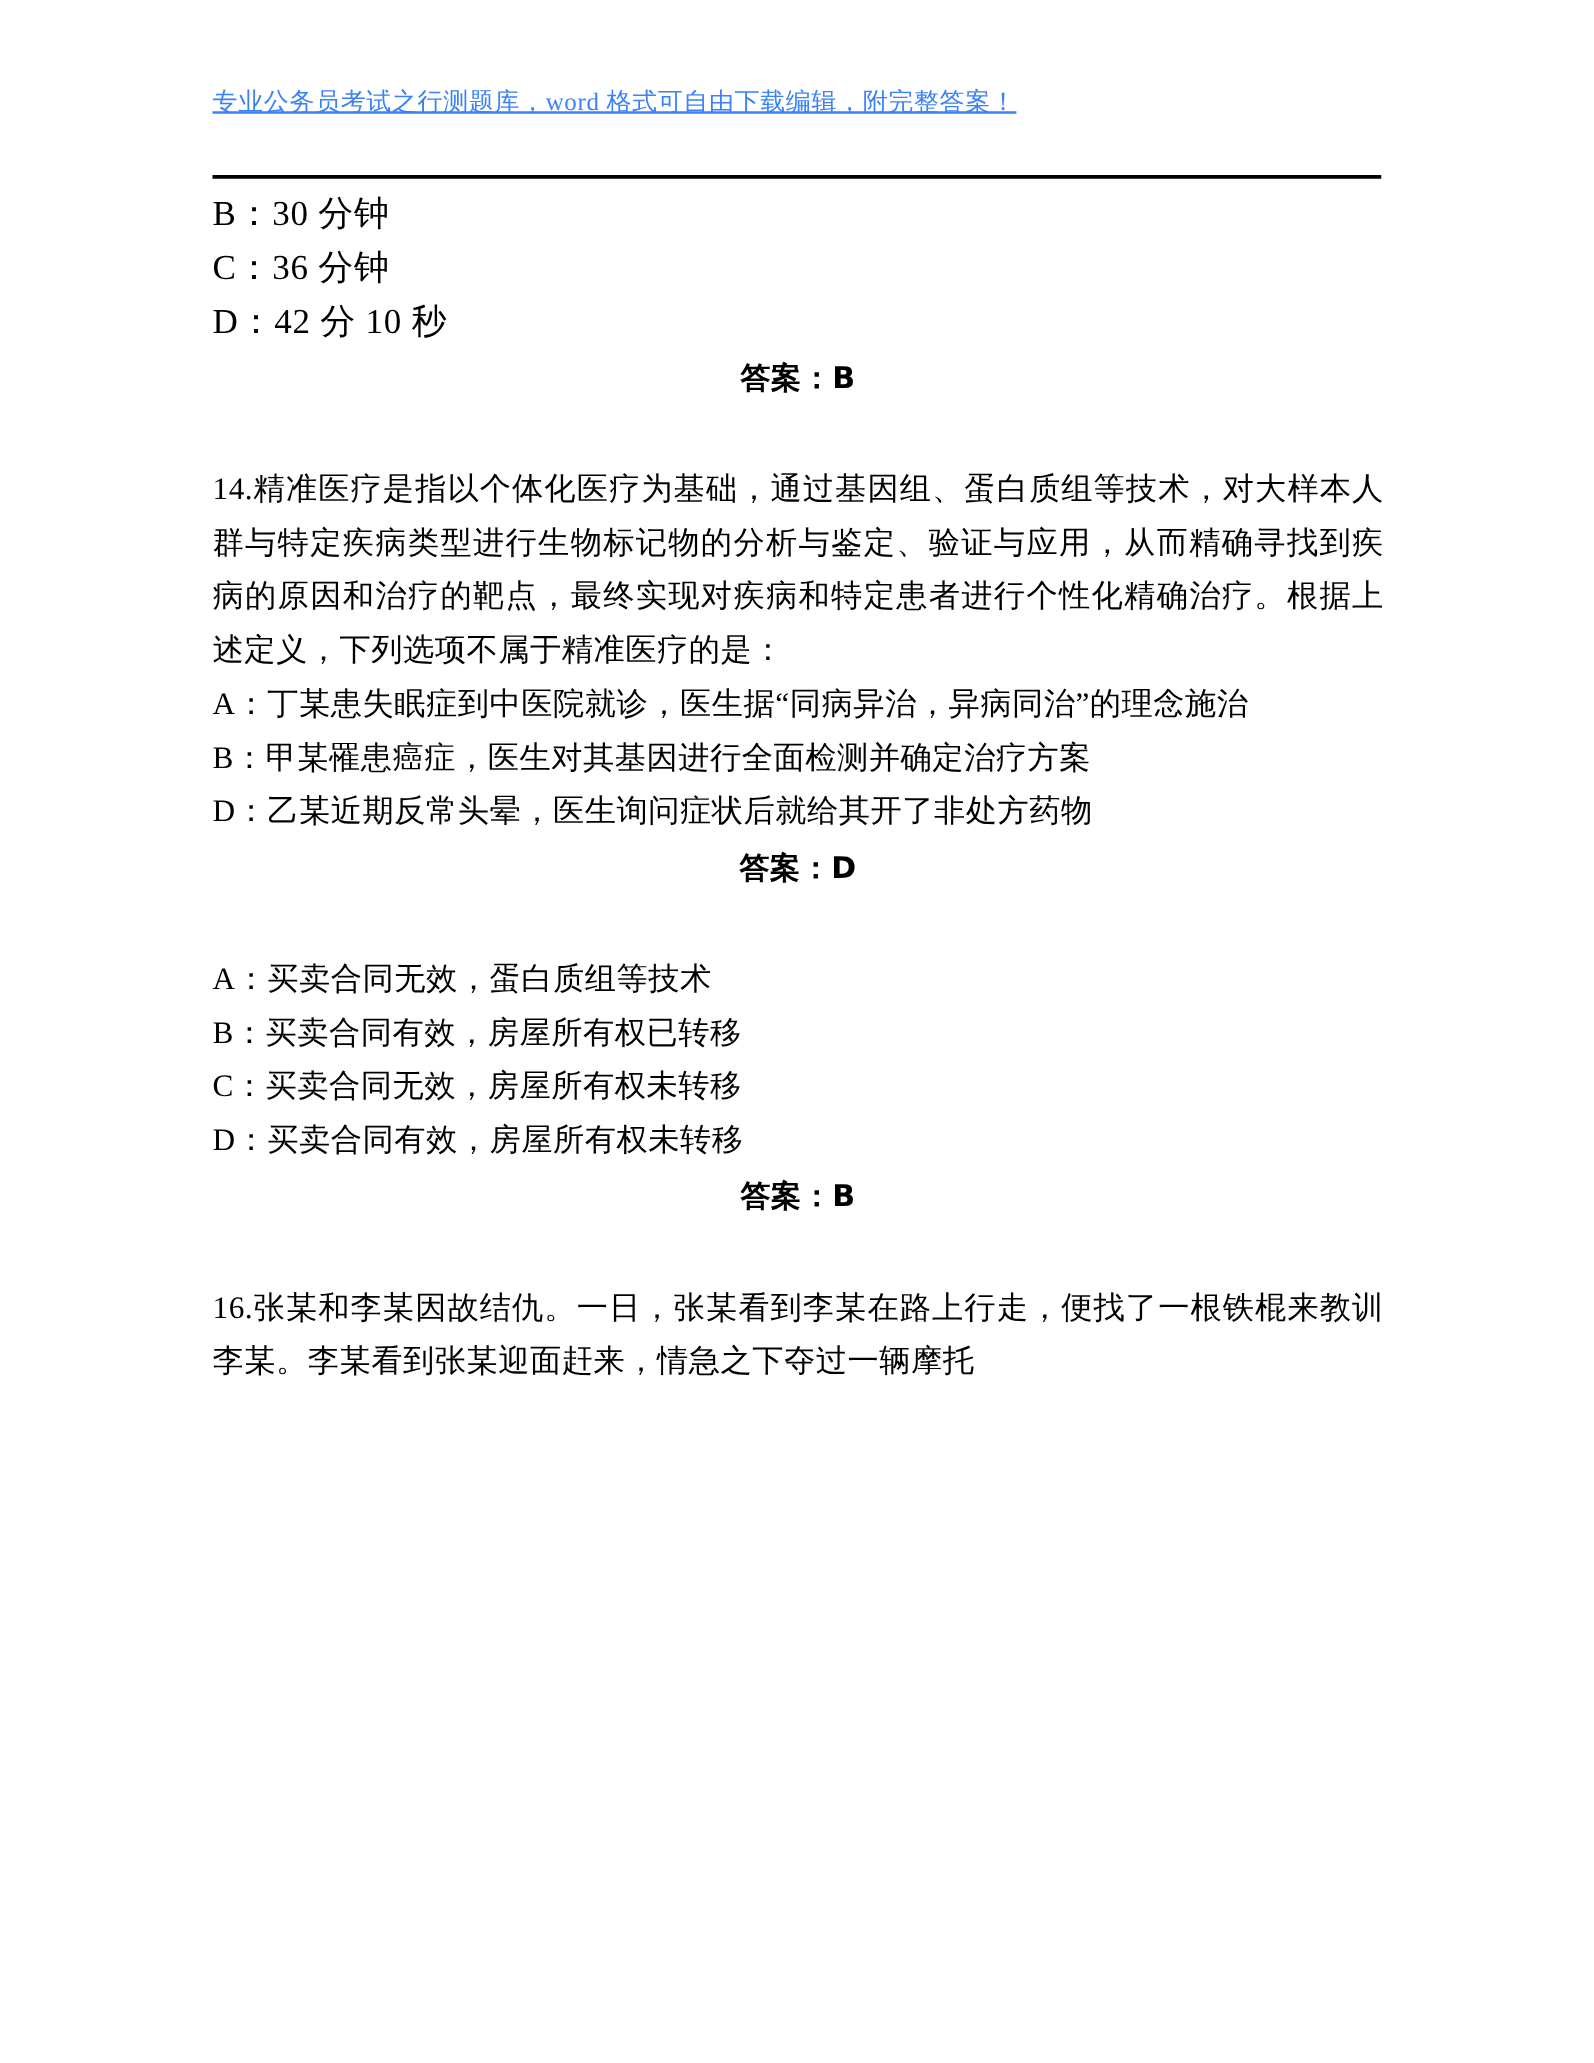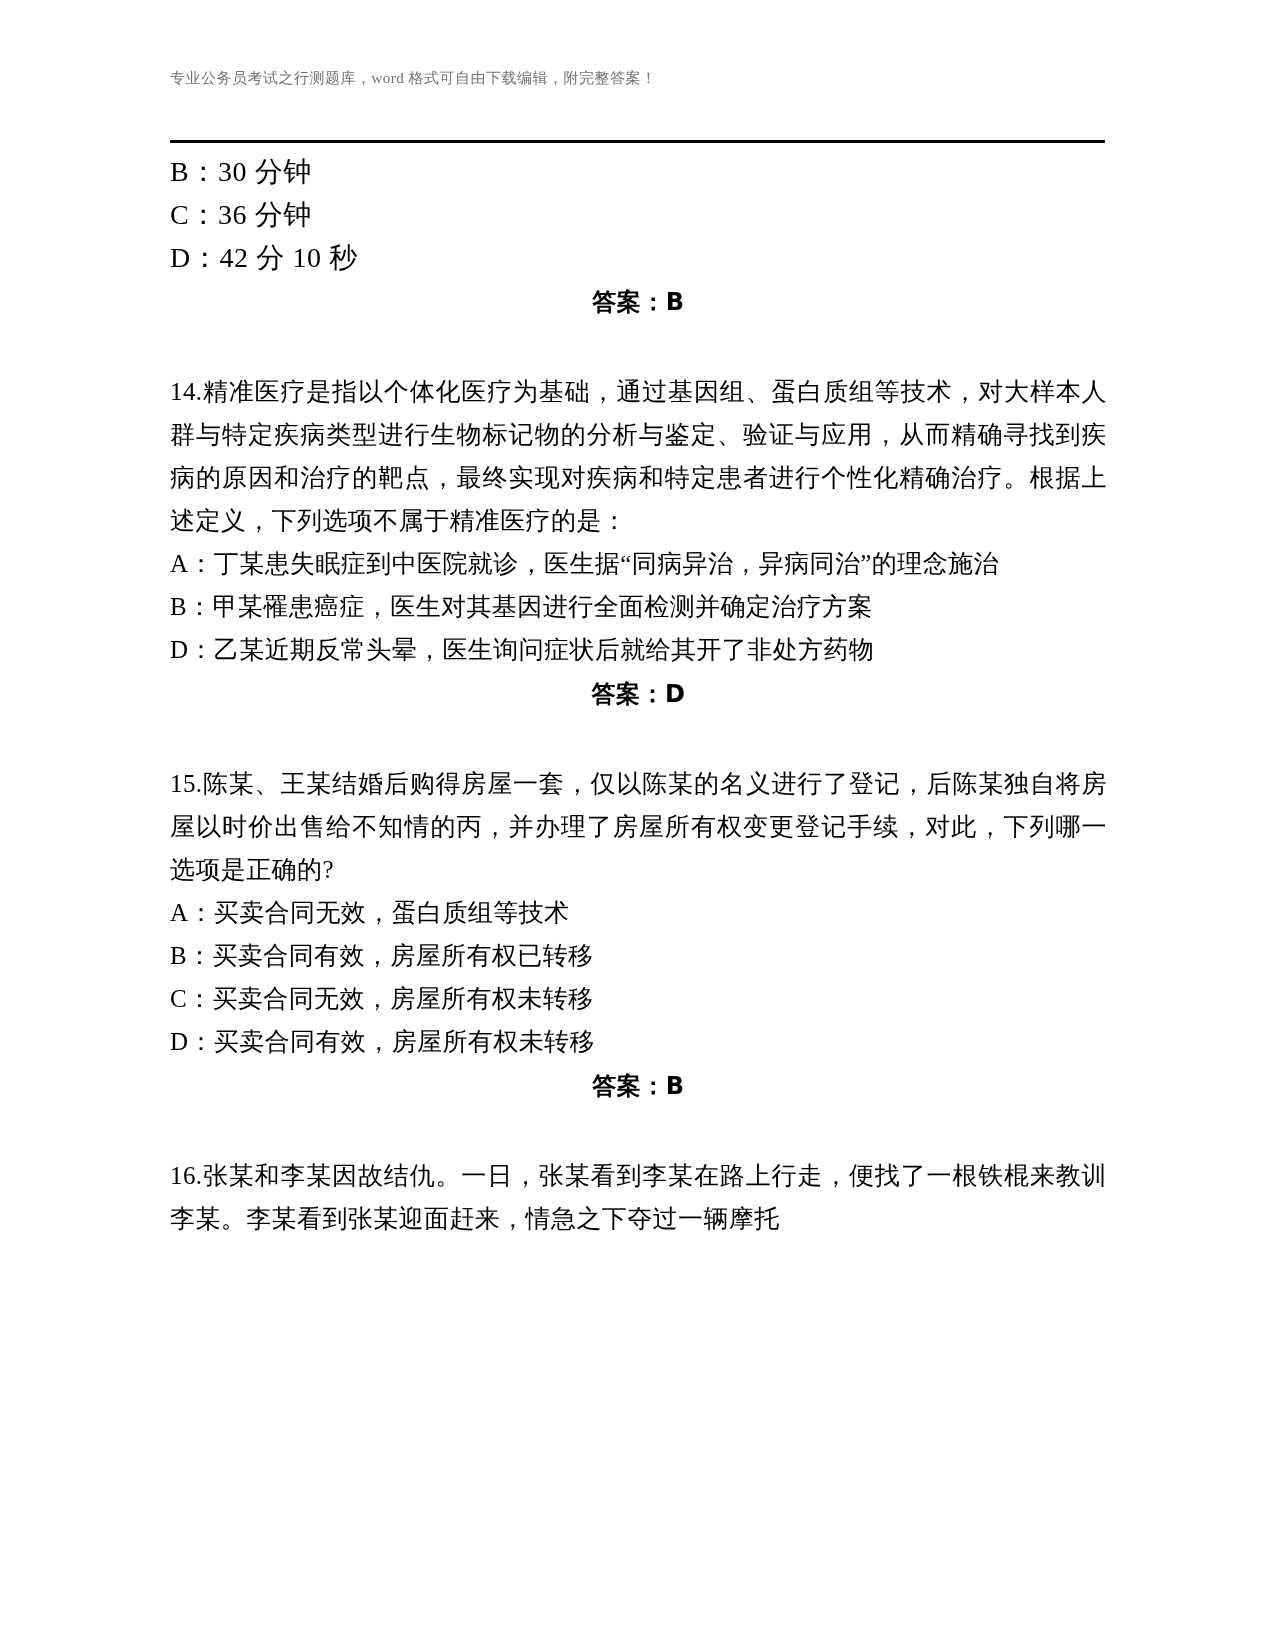--- a/index.html
+++ b/index.html
@@ -20,25 +20,26 @@
     width: 1275px;
     height: 1650px;
     box-sizing: border-box;
     padding: 0 170px;
   }
   .header {
     position: absolute;
     left: 170px;
     right: 170px;
     top: 68px;
-    font-size: 15px;
+    font-size: 20px;
     line-height: 1.4;
     letter-spacing: 0.5px;
-    color: #737373;
+    color: #3b82f6;
     white-space: nowrap;
+    text-decoration: underline;
   }
   .header-rule {
     position: absolute;
     left: 170px;
     right: 170px;
     top: 140px;
     border-top: 3px solid #000;
     height: 0;
   }
   .content {
@@ -112,21 +113,20 @@
       <div class="qtext"><span class="qnum">14.</span><span>精准医疗是指以个体化医疗为基础，通过基因组、蛋白质组等技术，对大样本人群与特定疾病类型进行生物标记物的分析与鉴定、验证与应用，从而精确寻找到疾病的原因和治疗的靶点，最终实现对疾病和特定患者进行个性化精确治疗。根据上述定义，下列选项不属于精准医疗的是：</span></div>
       <div class="optlist">
         <div class="opt">A：丁某患失眠症到中医院就诊，医生据“同病异治，异病同治”的理念施治</div>
         <div class="opt">B：甲某罹患癌症，医生对其基因进行全面检测并确定治疗方案</div>
         <div class="opt">D：乙某近期反常头晕，医生询问症状后就给其开了非处方药物</div>
       </div>
       <div class="answer ans-row"><span>答案：</span><span class="val">D</span></div>
     </div>
 
     <div class="qblock">
-      <div class="qtext"><span class="qnum">15.</span><span>陈某、王某结婚后购得房屋一套，仅以陈某的名义进行了登记，后陈某独自将房屋以时价出售给不知情的丙，并办理了房屋所有权变更登记手续，对此，下列哪一选项是正确的?</span></div>
       <div class="optlist">
         <div class="opt">A：买卖合同无效，蛋白质组等技术</div>
         <div class="opt">B：买卖合同有效，房屋所有权已转移</div>
         <div class="opt">C：买卖合同无效，房屋所有权未转移</div>
         <div class="opt">D：买卖合同有效，房屋所有权未转移</div>
       </div>
       <div class="answer ans-row"><span>答案：</span><span class="val">B</span></div>
     </div>
 
     <div class="qblock">

